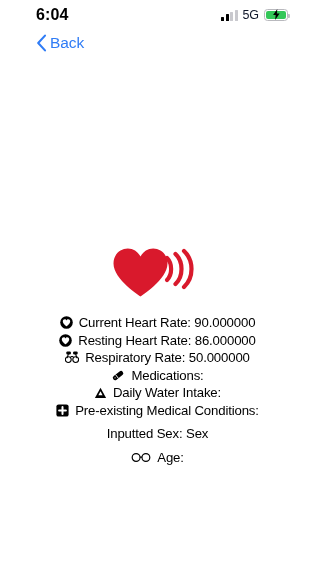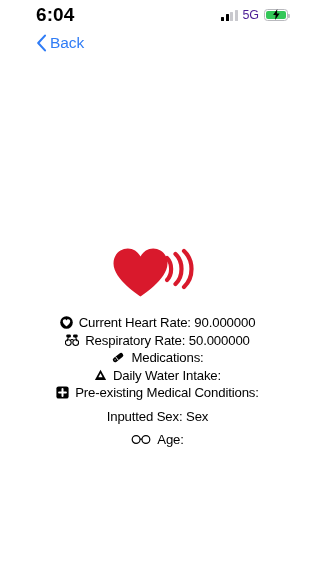--- a/index.html
+++ b/index.html
@@ -22,21 +22,21 @@
     top: 0; left: 0;
     width: 306px;
     height: 30px;
     display: flex;
     align-items: center;
     justify-content: space-between;
     padding: 0 18px;
     box-sizing: border-box;
   }
   .status-time {
-    font-size: 19px;
+    font-size: 16px;
     font-weight: bold;
     letter-spacing: 0.1px;
     color: #000;
     margin-left: 18px;
   }
   .status-right {
     display: flex;
     align-items: center;
     gap: 5px;
   }
@@ -53,21 +53,21 @@
     border-radius: 0.5px;
   }
   .signal-bars i.b1 { height: 4px; }
   .signal-bars i.b2 { height: 6.5px; }
   .signal-bars i.b3 { height: 9px;  background: #c9c9ce; }
   .signal-bars i.b4 { height: 11px; background: #c9c9ce; }
 
   .net-label {
     font-size: 12.5px;
     font-weight: 500;
-    color: #4c1d95;
+    color: #0f172a;
     letter-spacing: -0.1px;
   }
   .battery {
     position: relative;
     width: 24px;
     height: 12px;
     border: 1px solid #b9b9be;
     border-radius: 3.5px;
     box-sizing: border-box;
     background: #ffffff;
@@ -228,20 +228,29 @@
     <div class="stat-row">
       <span class="stat-icon">
         <svg width="13" height="13" viewBox="0 0 13 13" xmlns="http://www.w3.org/2000/svg">
           <circle cx="6.5" cy="6.5" r="6.3" fill="#000000"></circle>
           <path d="M6.5 10.2 C6.5 10.2 2.8 7.7 2.8 5.4 C2.8 4.1 3.7 3.2 4.8 3.2 C5.6 3.2 6.2 3.7 6.5 4.4 C6.8 3.7 7.4 3.2 8.2 3.2 C9.3 3.2 10.2 4.1 10.2 5.4 C10.2 7.7 6.5 10.2 6.5 10.2 Z" fill="#ffffff"></path>
         </svg>
       </span>
       <span class="stat-text">Current Heart Rate: 90.000000</span>
     </div>
 
+    <div class="stat-row">
+      <span class="stat-icon">
+        <svg width="13" height="13" viewBox="0 0 13 13" xmlns="http://www.w3.org/2000/svg">
+          <circle cx="6.5" cy="6.5" r="6.3" fill="#000000"></circle>
+          <path d="M6.5 10.2 C6.5 10.2 2.8 7.7 2.8 5.4 C2.8 4.1 3.7 3.2 4.8 3.2 C5.6 3.2 6.2 3.7 6.5 4.4 C6.8 3.7 7.4 3.2 8.2 3.2 C9.3 3.2 10.2 4.1 10.2 5.4 C10.2 7.7 6.5 10.2 6.5 10.2 Z" fill="#ffffff"></path>
+        </svg>
+      </span>
+      <span class="stat-text">Resting Heart Rate: 86.000000</span>
+    </div>
 
 
     <div class="stat-row">
       <span class="stat-icon">
         <svg width="14" height="13" viewBox="0 0 14 13" xmlns="http://www.w3.org/2000/svg">
           <g fill="none" stroke="#000000" stroke-width="1.1">
             <path d="M3.6 2.1 L2.1 7.2"></path>
             <path d="M10.4 2.1 L11.9 7.2"></path>
             <rect x="1.9" y="1.0" width="3.4" height="2.0" rx="0.6" fill="#000000"></rect>
             <rect x="8.7" y="1.0" width="3.4" height="2.0" rx="0.6" fill="#000000"></rect>

